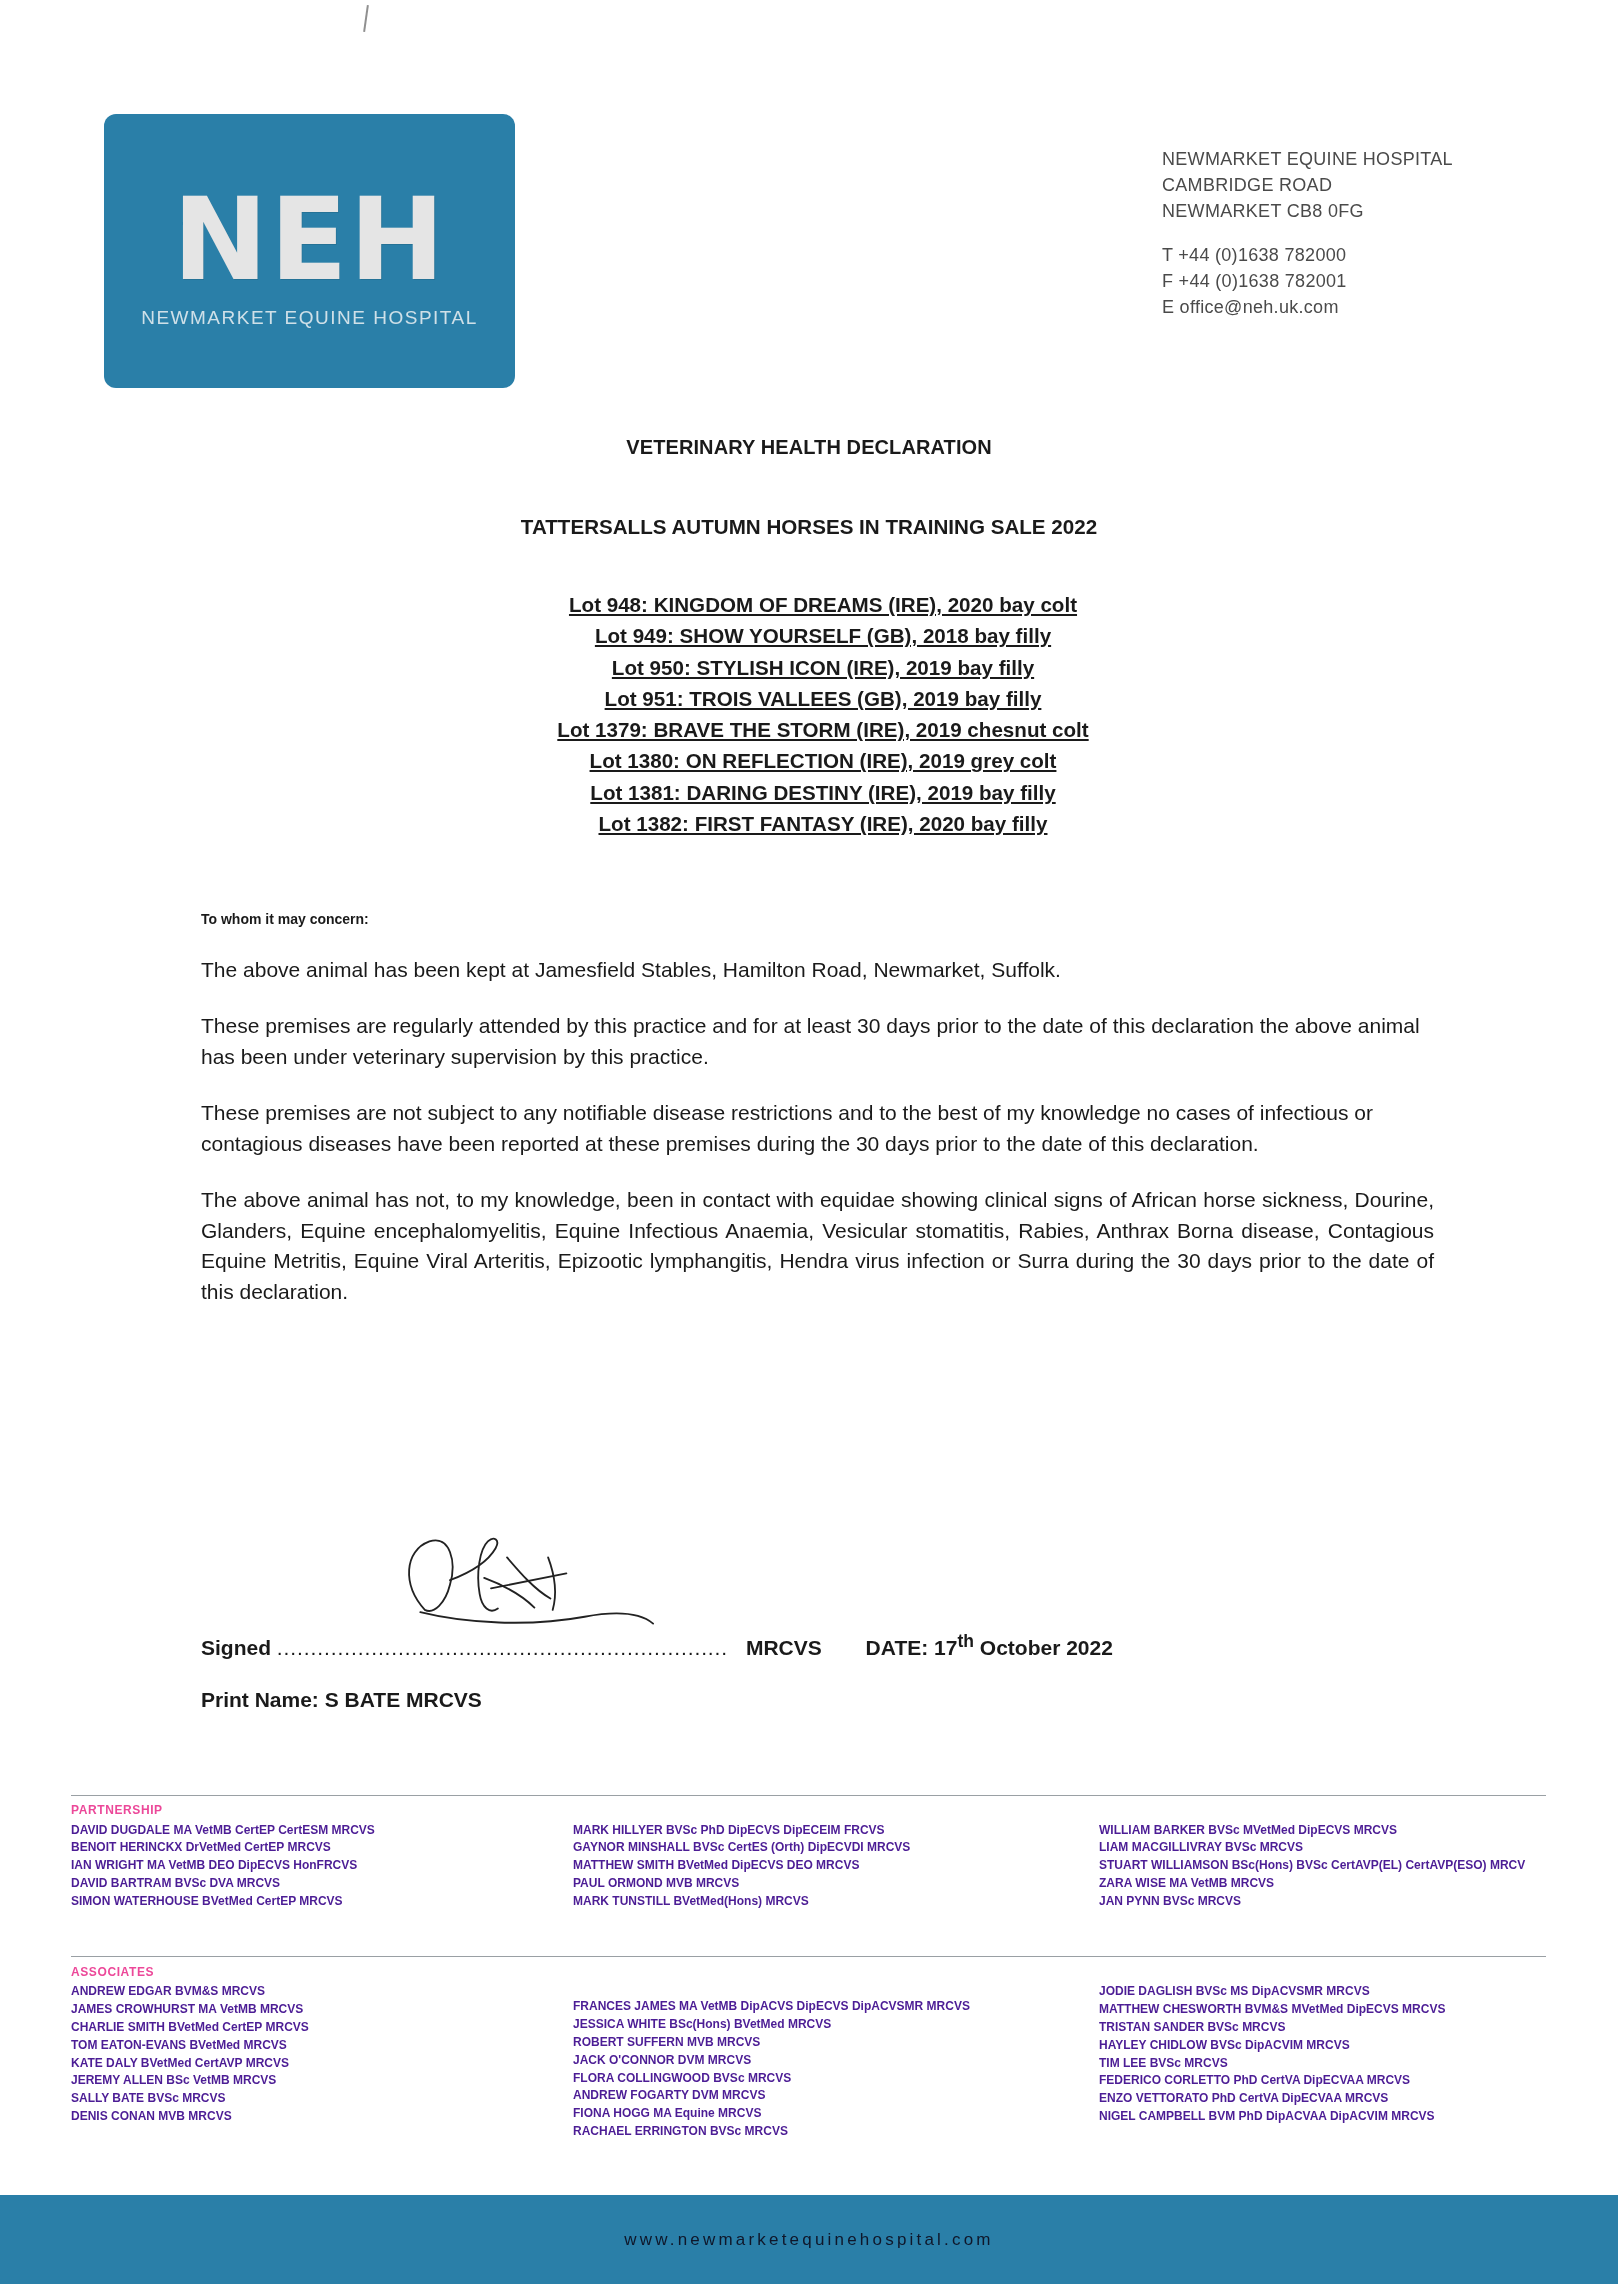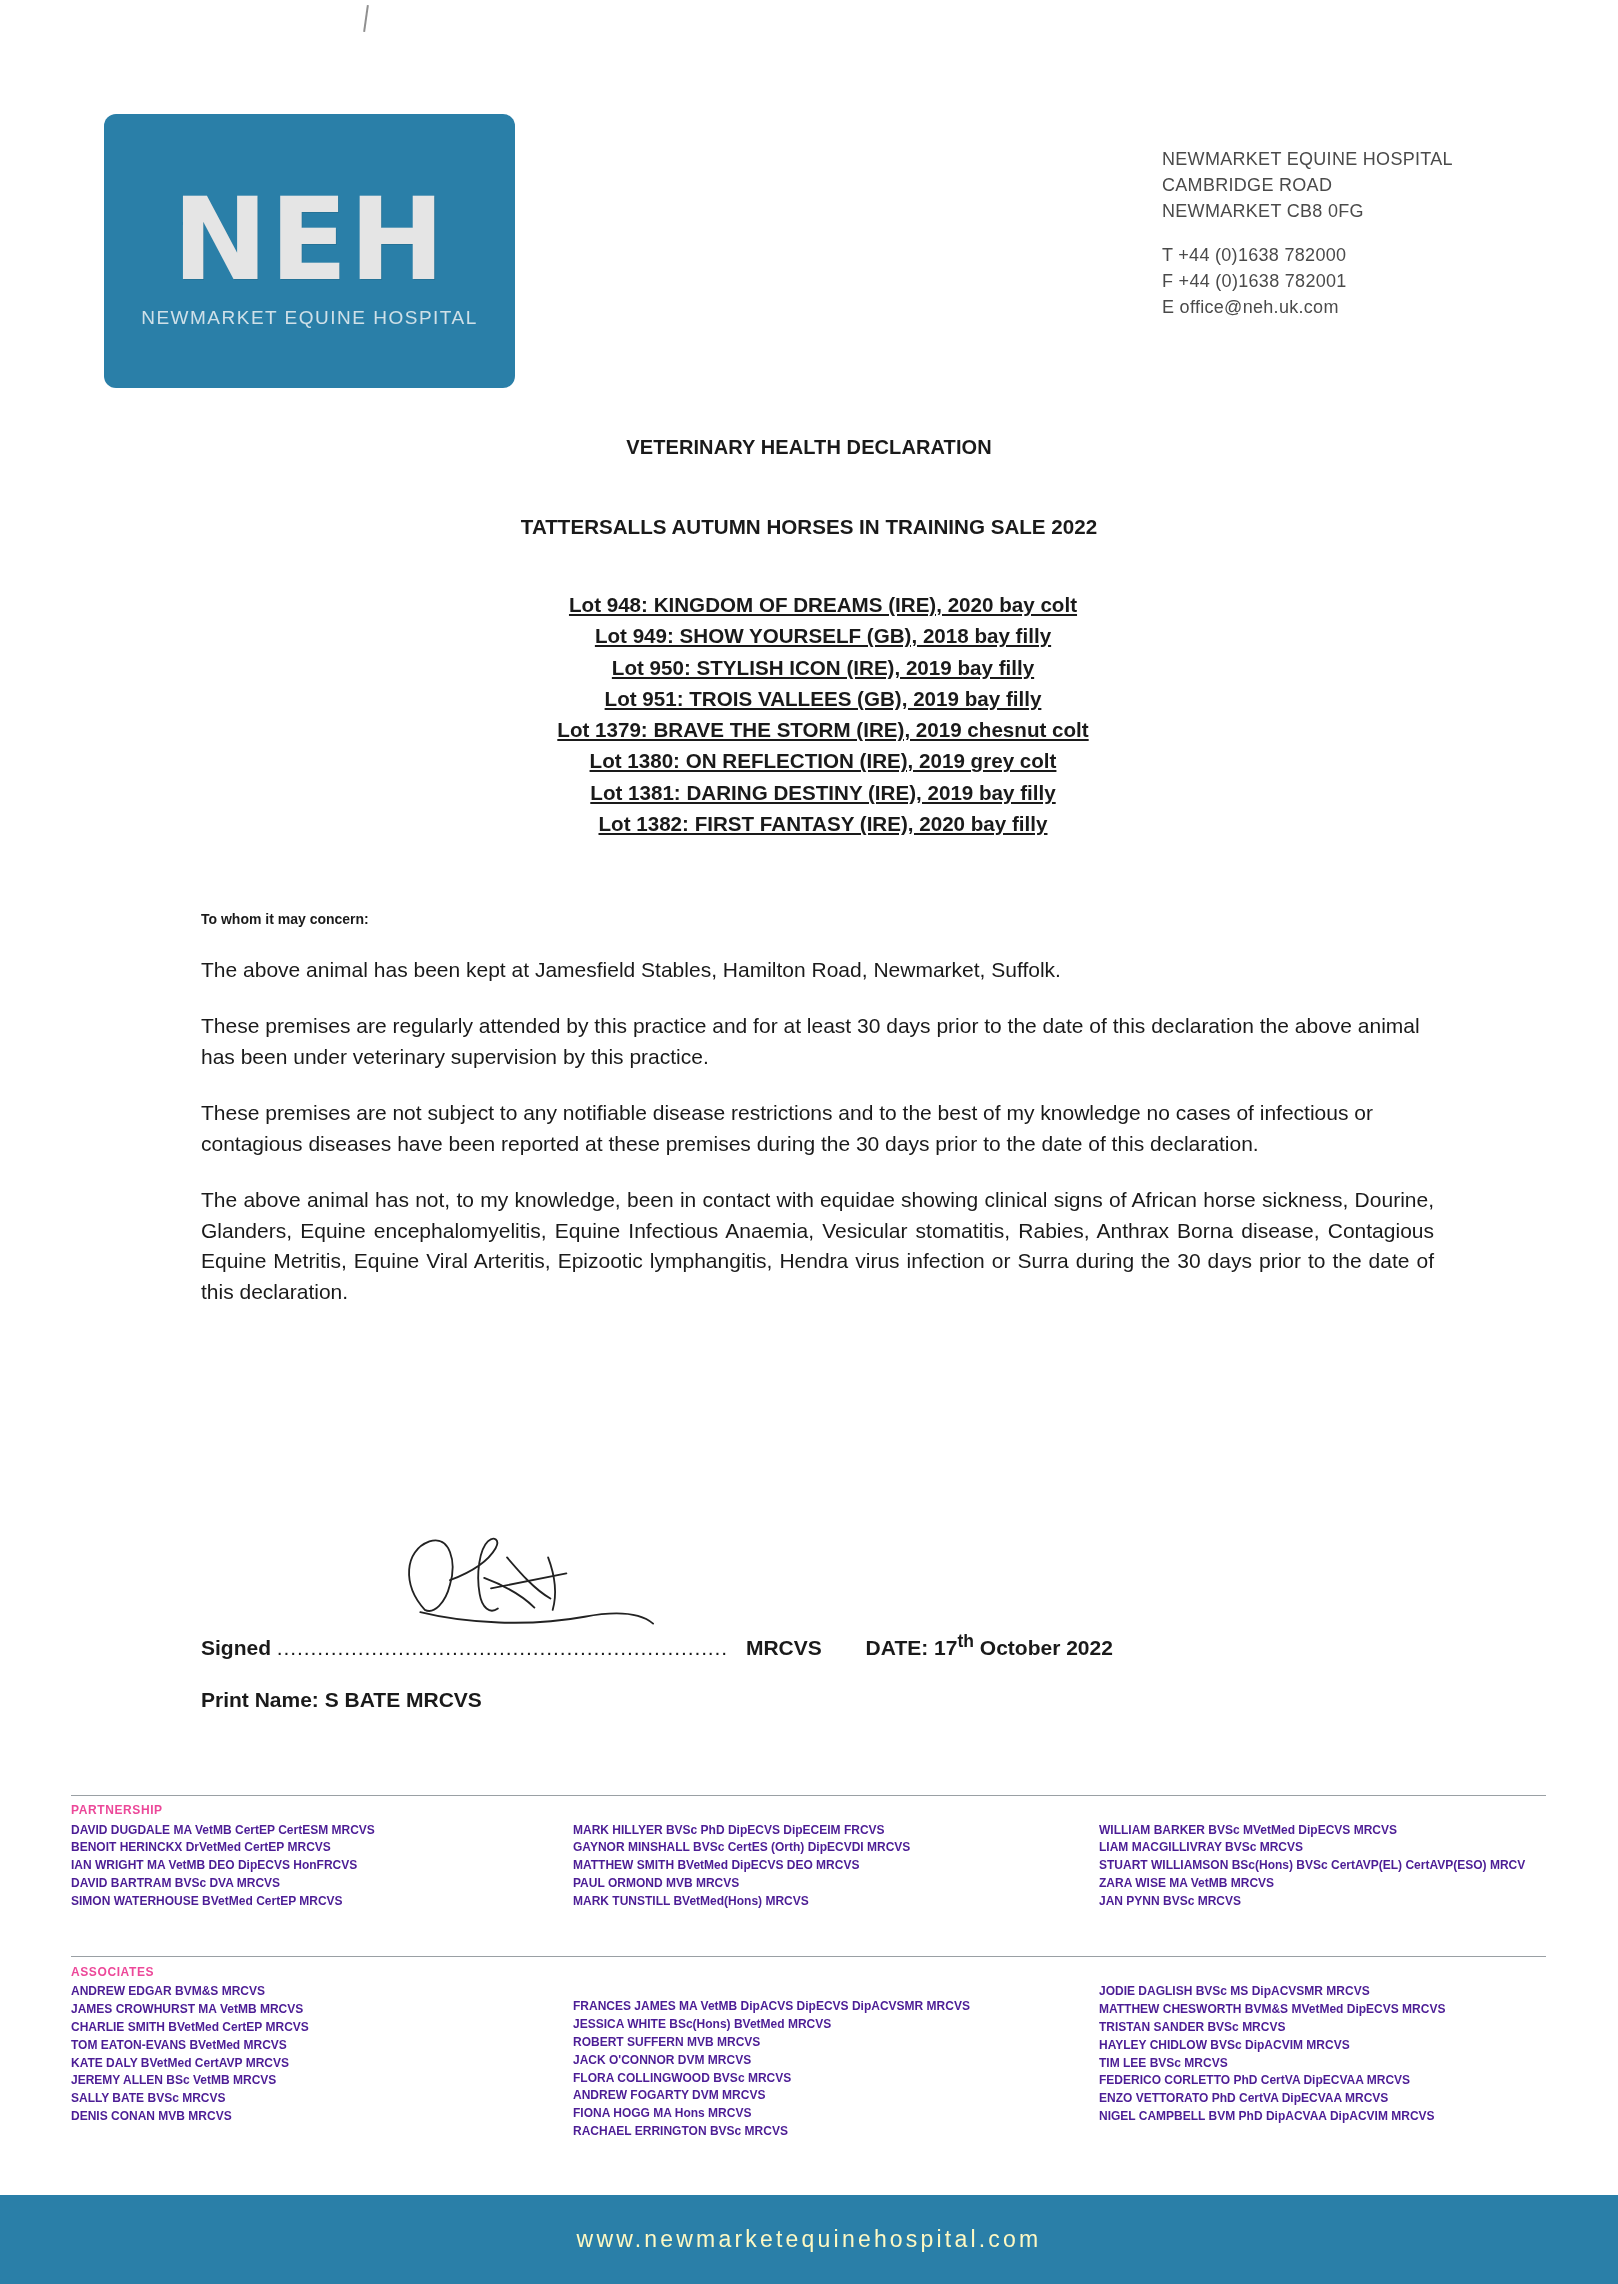--- a/index.html
+++ b/index.html
@@ -215,22 +215,22 @@
     bottom: 0;
     width: 100%;
     height: 89px;
     background: #2a7fa8;
     display: flex;
     align-items: center;
     justify-content: center;
   }
   .bottom-bar .url {
     font-family: "Liberation Sans", sans-serif;
-    color: #fef9c3;
-    font-size: 23px;
+    color: #0f172a;
+    font-size: 17px;
     letter-spacing: 3.2px;
   }
 
   
   .stray {
     position: absolute;
     left: 365px;
     top: 4.6px;
     width: 1.8px;
     height: 27px;
@@ -353,21 +353,21 @@
         <div>SALLY BATE BVSc MRCVS</div>
         <div>DENIS CONAN MVB MRCVS</div>
       </div>
       <div class="f-col c2">
         <div>FRANCES JAMES MA VetMB DipACVS DipECVS DipACVSMR MRCVS</div>
         <div>JESSICA WHITE BSc(Hons) BVetMed MRCVS</div>
         <div>ROBERT SUFFERN MVB MRCVS</div>
         <div>JACK O'CONNOR DVM MRCVS</div>
         <div>FLORA COLLINGWOOD BVSc MRCVS</div>
         <div>ANDREW FOGARTY DVM MRCVS</div>
-        <div>FIONA HOGG MA Hons MRCVS</div>
+        <div>FIONA HOGG MA Equine MRCVS</div>
         <div>RACHAEL ERRINGTON BVSc MRCVS</div>
       </div>
       <div class="f-col c3">
         <div>JODIE DAGLISH BVSc MS DipACVSMR MRCVS</div>
         <div>MATTHEW CHESWORTH BVM&amp;S MVetMed DipECVS MRCVS</div>
         <div>TRISTAN SANDER BVSc MRCVS</div>
         <div>HAYLEY CHIDLOW BVSc DipACVIM MRCVS</div>
         <div>TIM LEE BVSc MRCVS</div>
         <div>FEDERICO CORLETTO PhD CertVA DipECVAA MRCVS</div>
         <div>ENZO VETTORATO PhD CertVA DipECVAA MRCVS</div>

